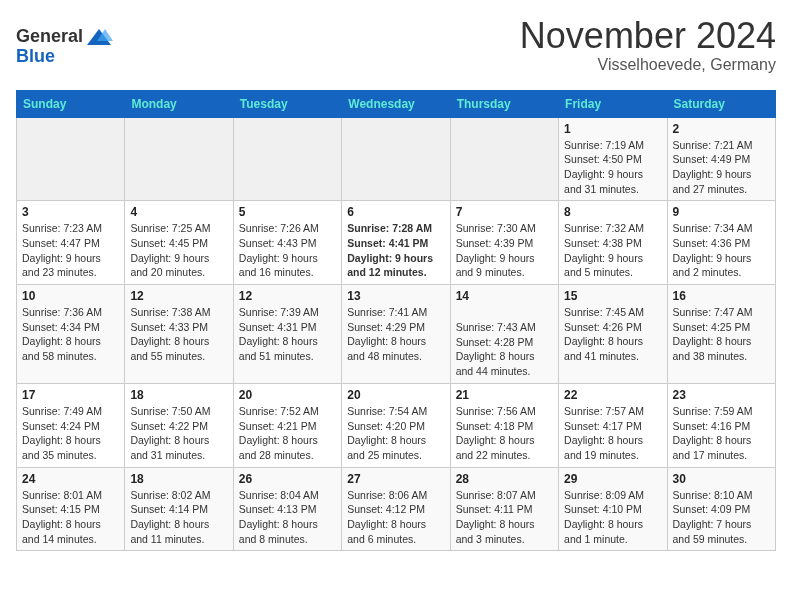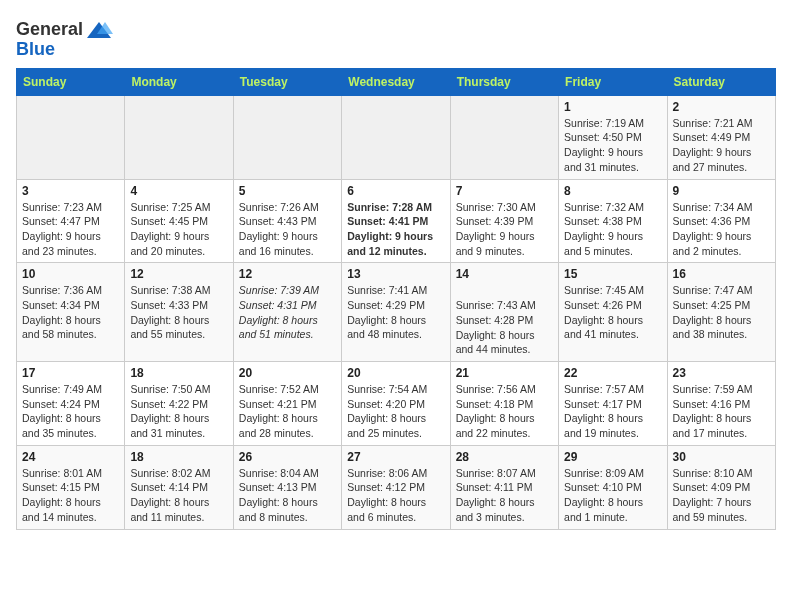--- a/index.html
+++ b/index.html
@@ -7,21 +7,21 @@
       font-family: Arial, sans-serif;
       background: #fff;
       width: 792px;
       min-height: 612px;
       padding: 16px;
     }
     .header {
       display: flex;
       justify-content: space-between;
       align-items: center;
-      margin-bottom: 8px;
+      margin-bottom: 16px;
     }
     .logo {
       display: flex;
       flex-direction: column;
       align-items: flex-start;
       padding-top: 4px;
     }
     .logo-general {
       font-size: 18px;
       font-weight: bold;
@@ -57,21 +57,21 @@
       font-size: 16px;
       color: #555;
     }
     .calendar {
       width: 100%;
       border-collapse: collapse;
       font-size: 11px;
     }
     .calendar thead th {
       background: #1565c0;
-      color: #bef264;
+      color: #5eead4;
       text-align: left;
       padding: 6px 6px;
       font-size: 12px;
       font-weight: bold;
       border: 1px solid #1565c0;
     }
     .calendar tbody td {
       border: 1px solid #ccc;
       vertical-align: top;
       padding: 4px 5px;
@@ -109,20 +109,24 @@
       <span class="logo-general">General</span>
       <svg class="logo-icon" viewBox="0 0 28 20">
         <polygon points="14,2 26,18 2,18" fill="#1565c0"></polygon>
         <polygon points="20,2 28,14 12,14" fill="#42a5f5" opacity="0.7"></polygon>
       </svg>
     </div>
     <div>
       <span class="logo-blue">Blue</span>
     </div>
   </div>
+  <div class="title-block">
+    <div class="month-title">November 2024</div>
+    <div class="subtitle">Visselhoevede, Germany</div>
+  </div>
 </div>
 
 <table class="calendar">
   <thead>
     <tr>
       <th>Sunday</th>
       <th>Monday</th>
       <th>Tuesday</th>
       <th>Wednesday</th>
       <th>Thursday</th>
@@ -202,21 +206,21 @@
 Daylight: 8 hours and 58 minutes.</div>
         </td>
         <td>
           <div class="day-number">12</div>
           <div class="day-detail" style="white-space: pre-line;">Sunrise: 7:38 AM
 Sunset: 4:33 PM
 Daylight: 8 hours and 55 minutes.</div>
         </td>
         <td>
           <div class="day-number">12</div>
-          <div class="day-detail" style="white-space: pre-line; font-style: italic;">Sunrise: 7:39 AM
+          <div class="day-detail" style="white-space: pre-line;">Sunrise: 7:39 AM
 Sunset: 4:31 PM
 Daylight: 8 hours and 51 minutes.</div>
         </td>
         <td>
           <div class="day-number">13</div>
           <div class="day-detail" style="white-space: pre-line;">Sunrise: 7:41 AM
 Sunset: 4:29 PM
 Daylight: 8 hours and 48 minutes.</div>
         </td>
         <td>

